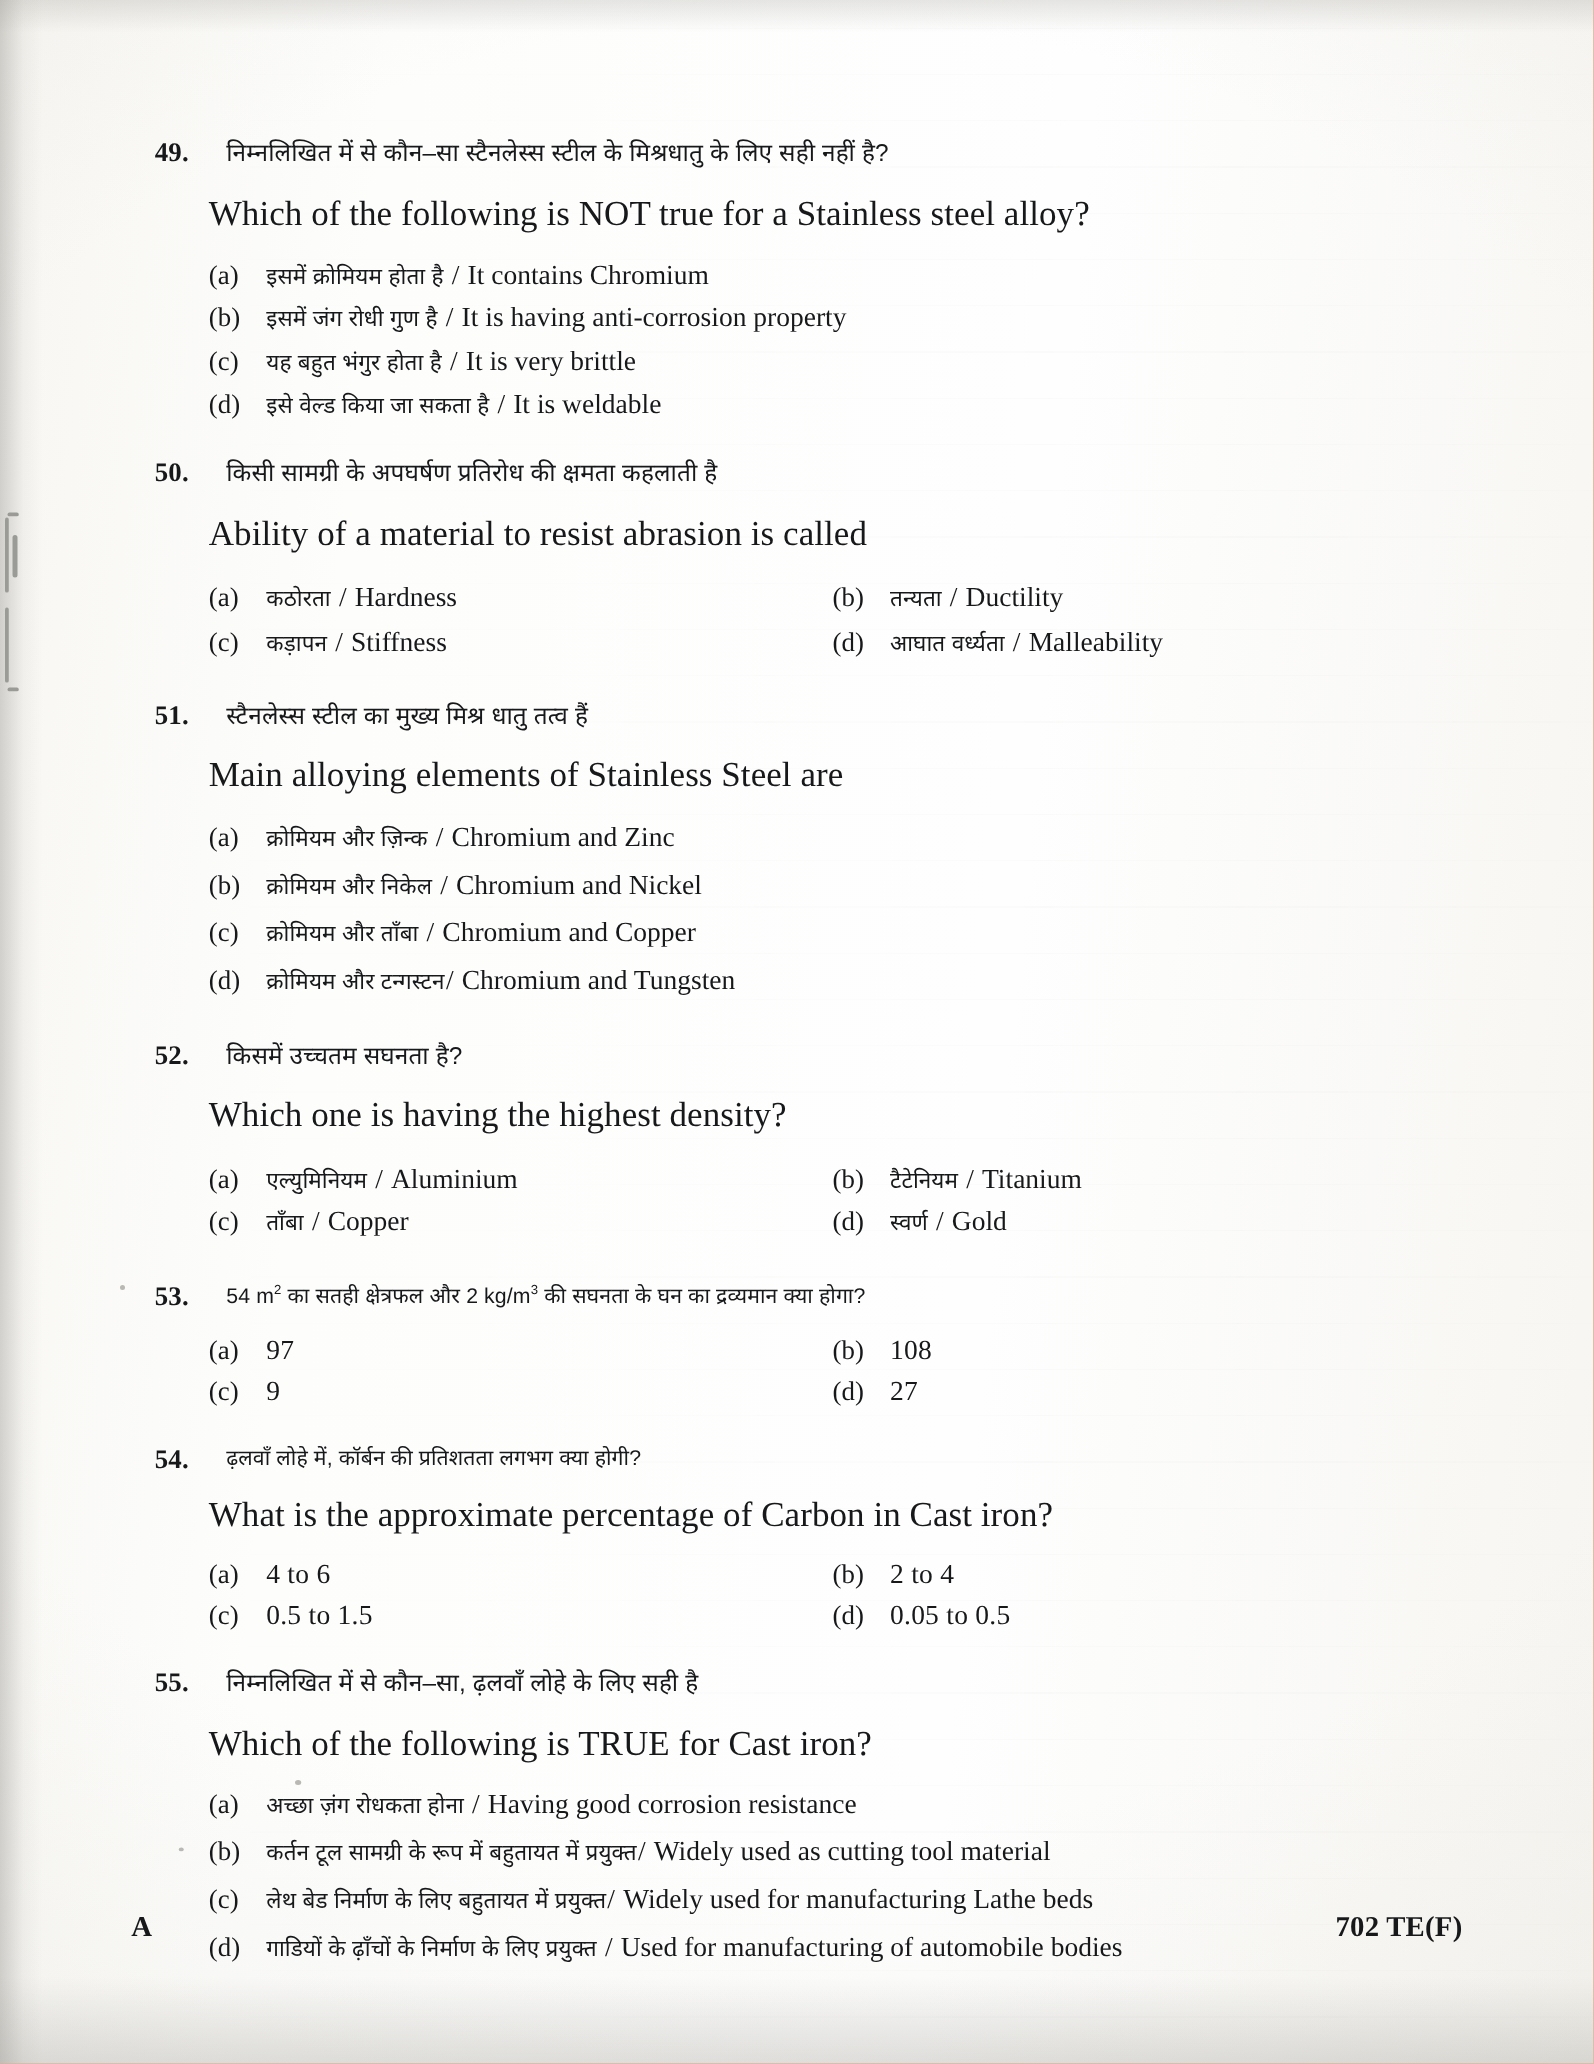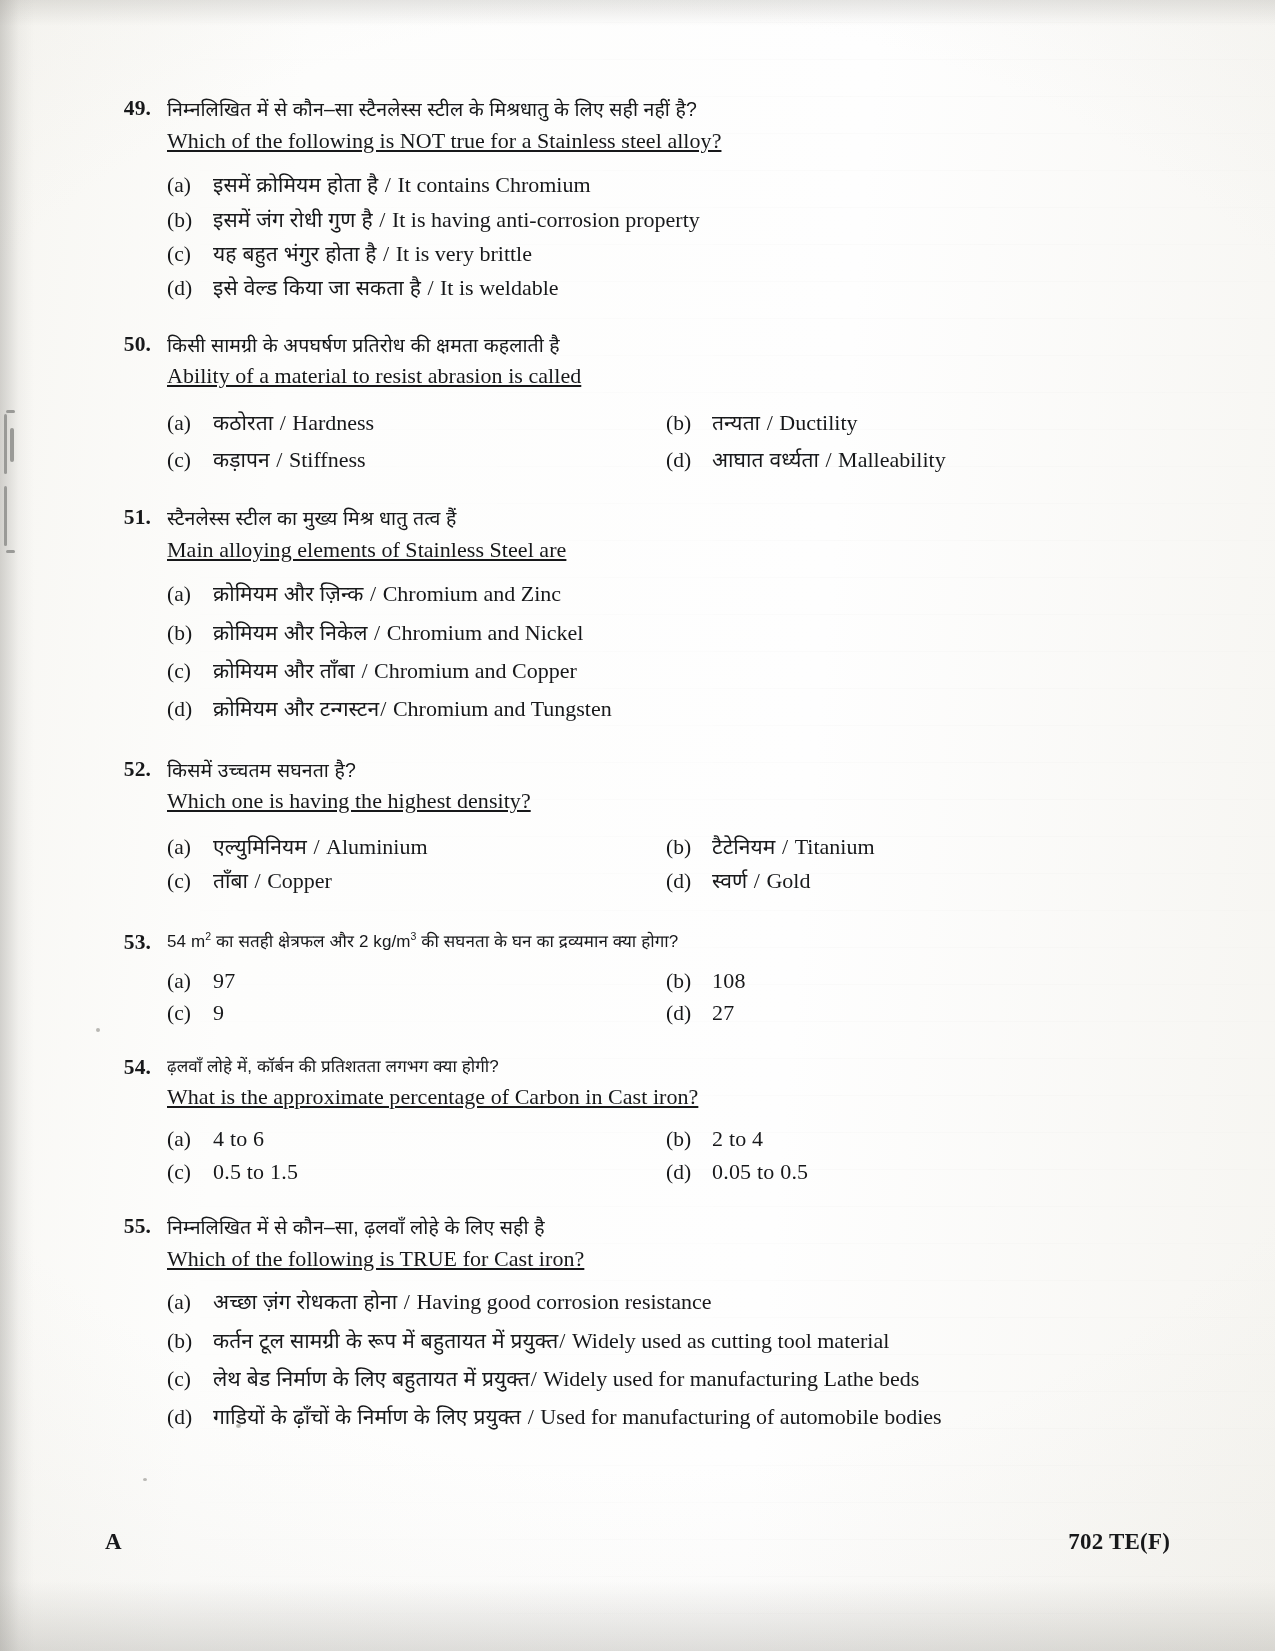--- a/index.html
+++ b/index.html
@@ -105,28 +105,27 @@
     text-align: right;
     font-weight: bold;
     font-size: 21.5px;
     letter-spacing: 0.1px;
   }
   .q-hi {
     font-family: "Liberation Sans", "DejaVu Sans", sans-serif;
     font-size: 19.5px;
     line-height: 1.42;
     letter-spacing: 0.1px;
-    margin: 0;
+    margin: 14px;
   }
   .q-en {
-    font-size: 22px;
+    font-size: 28px;
     line-height: 1.40;
     margin: 2px 0 0 0;
     letter-spacing: 0.05px;
-    text-decoration: underline;
   }
 
   .options {
     margin-top: 11px;
     padding-left: 62px;
   }
   .opt-row {
     display: flex;
     width: 100%;
   }
@@ -144,21 +143,21 @@
     line-height: 1.55;
   }
   .opt-txt {
     flex: 1 1 auto;
     font-size: 22px;
     line-height: 1.55;
     white-space: nowrap;
   }
   .opt-txt .hi {
     font-family: "Liberation Sans", "DejaVu Sans", sans-serif;
-    font-size: 21px;
+    font-size: 18px;
     letter-spacing: 0.1px;
   }
   .opt-txt .sep { padding: 0 1px; }
 
   
   .q49 .opt-row { margin-bottom: 0px; }
   .q49 .options { margin-top: 12px; }
   .q50 { margin-top: 26px; }
   .q50 .options { margin-top: 14px; }
   .q50 .opt-row { margin-bottom: 2px; }

